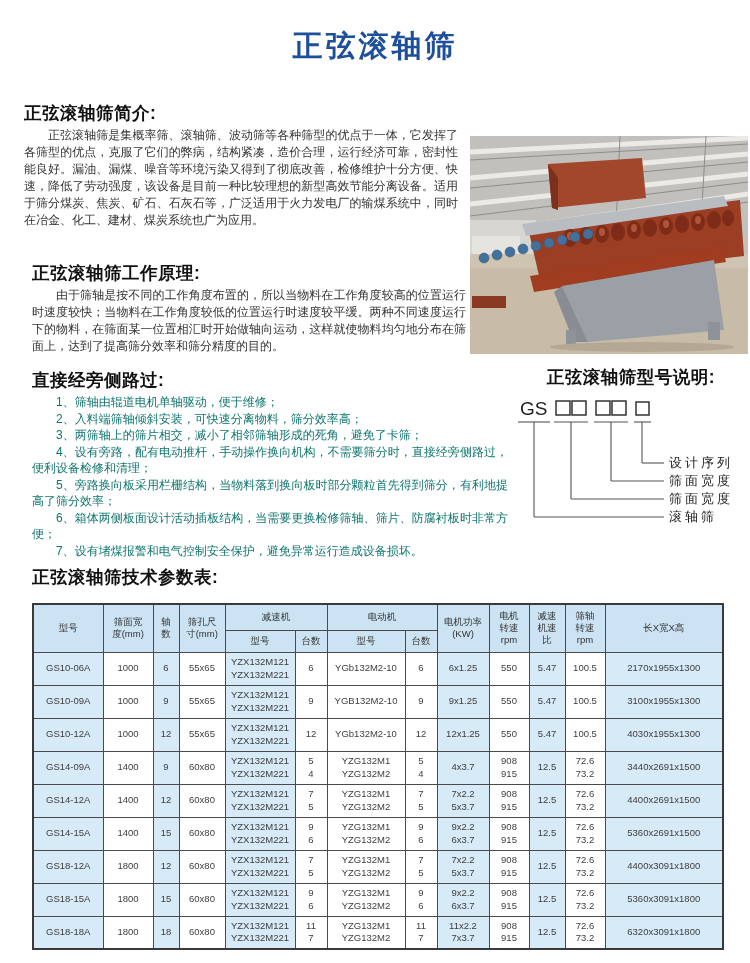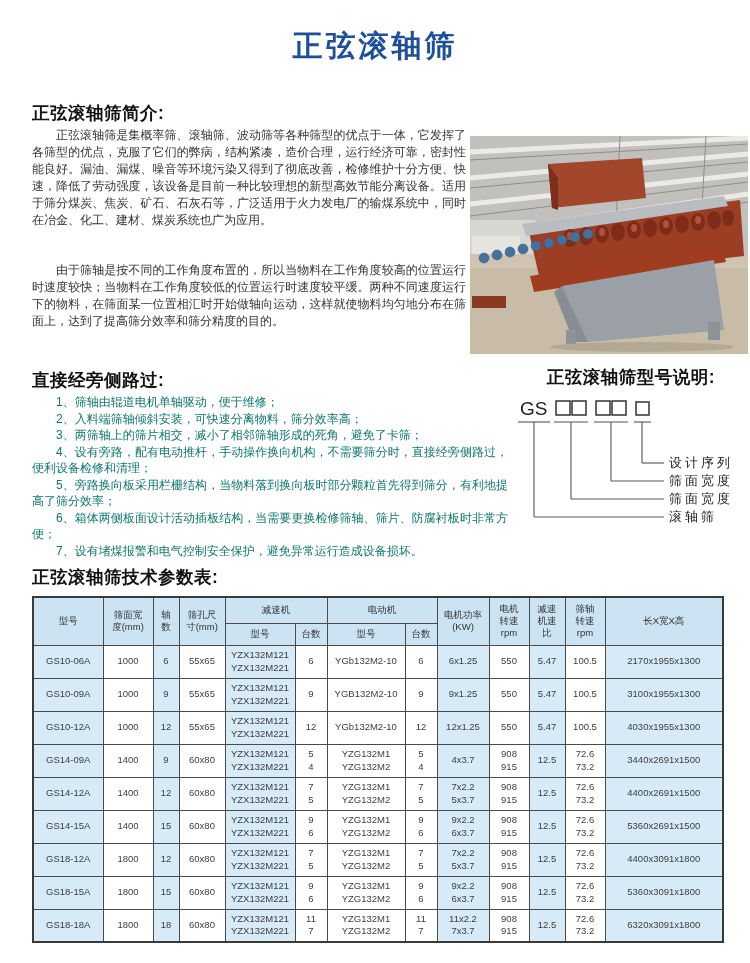--- a/index.html
+++ b/index.html
@@ -40,42 +40,42 @@
     margin-bottom:3px;
   }
   .para{
     font-size:12px;
     line-height:17px;
     color:#333;
     text-align:justify;
     text-indent:2em;
     white-space:pre-line;
   }
-  .intro-block{position:absolute;left:32px;top:102px;width:434px;}
+  .intro-block{position:absolute;left:24px;top:102px;width:434px;}
   .principle-block{position:absolute;left:32px;top:262px;width:434px;}
   .features-block{position:absolute;left:32px;top:369px;width:476px;}
   .features-block .feature-item{
     font-size:12px;
     line-height:16.5px;
     color:#0f766e;
     text-align:justify;
     text-indent:2em;
   }
   .photo-wrap{
     position:absolute;left:470px;top:136px;width:278px;height:218px;
   }
   .model-block{position:absolute;left:512px;top:366px;width:238px;text-align:center;}
   .model-block .sec-heading{margin-bottom:8px;}
   .gs-text{font-size:19px;fill:#222;font-family:"Liberation Sans",sans-serif;}
   .diagram-labels text{
     font-size:13px;fill:#222;letter-spacing:3px;
     font-family:"Liberation Sans",sans-serif;
   }
   .table-block{position:absolute;left:32px;top:566px;width:692px;}
-  .table-block .sec-heading{margin-bottom:8px;}
+  .table-block .sec-heading{margin-bottom:15px;}
   table.spec{
     width:691px;
     table-layout:fixed;
     border-collapse:collapse;
     border:2px solid #3a3a3a;
   }
   table.spec th, table.spec td{
     border:1px solid var(--table-border,#4a4a4a);
     font-size:9.5px;
     font-weight:normal;
@@ -188,20 +188,21 @@
       </g>
     </svg>
   </div>
 
   <div class="intro-block">
     <div class="sec-heading">正弦滚轴筛简介:</div>
     <div class="para">正弦滚轴筛是集概率筛、滚轴筛、波动筛等各种筛型的优点于一体，它发挥了各筛型的优点，克服了它们的弊病，结构紧凑，造价合理，运行经济可靠，密封性能良好。漏油、漏煤、噪音等环境污染又得到了彻底改善，检修维护十分方便、快速，降低了劳动强度，该设备是目前一种比较理想的新型高效节能分离设备。适用于筛分煤炭、焦炭、矿石、石灰石等，广泛适用于火力发电厂的输煤系统中，同时在冶金、化工、建材、煤炭系统也广为应用。</div>
   </div>
 
   <div class="principle-block">
+    <div class="sec-heading">正弦滚轴筛工作原理:</div>
     <div class="para">由于筛轴是按不同的工作角度布置的，所以当物料在工作角度较高的位置运行时速度较快；当物料在工作角度较低的位置运行时速度较平缓。两种不同速度运行下的物料，在筛面某一位置相汇时开始做轴向运动，这样就使物料均匀地分布在筛面上，达到了提高筛分效率和筛分精度的目的。</div>
   </div>
 
   <div class="features-block">
     <div class="sec-heading">直接经旁侧路过:</div>
     <div class="feature-item">1、筛轴由辊道电机单轴驱动，便于维修；</div>
     <div class="feature-item">2、入料端筛轴倾斜安装，可快速分离物料，筛分效率高；</div>
     <div class="feature-item">3、两筛轴上的筛片相交，减小了相邻筛轴形成的死角，避免了卡筛；</div>
     <div class="feature-item">4、设有旁路，配有电动推杆，手动操作换向机构，不需要筛分时，直接经旁侧路过，便利设备检修和清理；</div>
     <div class="feature-item">5、旁路换向板采用栏栅结构，当物料落到换向板时部分颗粒首先得到筛分，有利地提高了筛分效率；</div>

